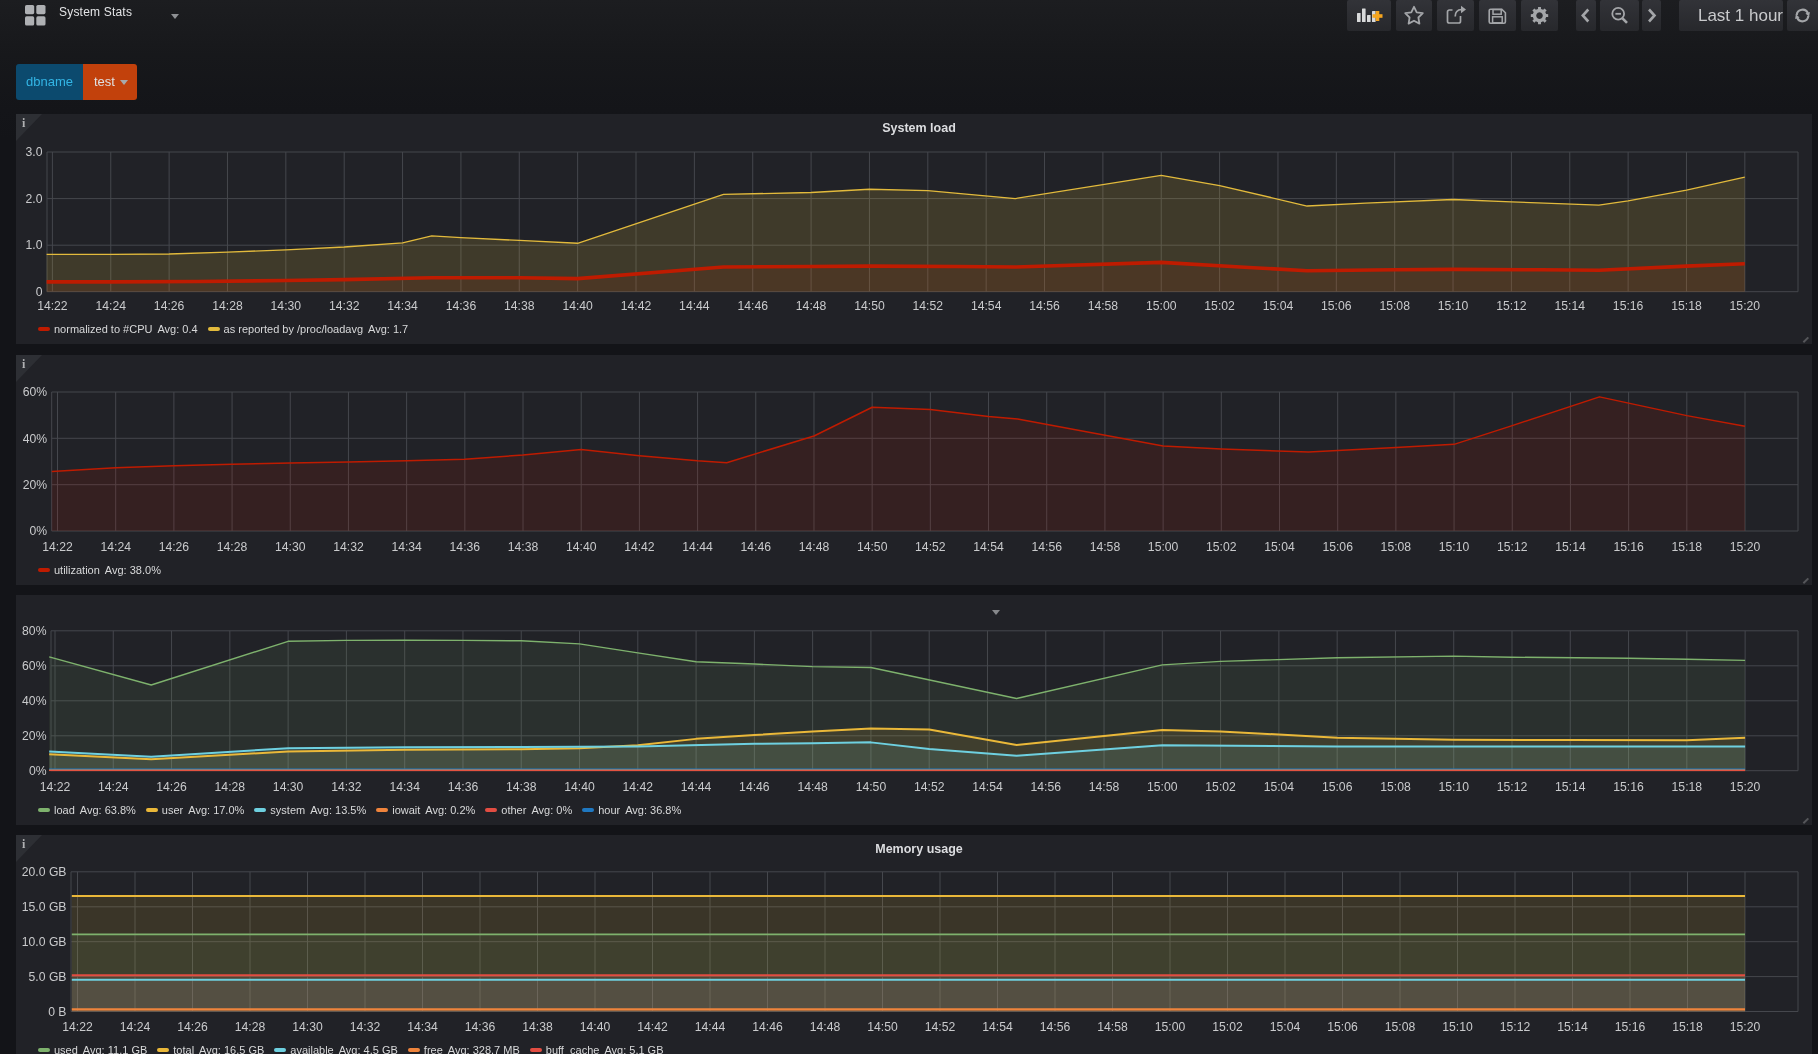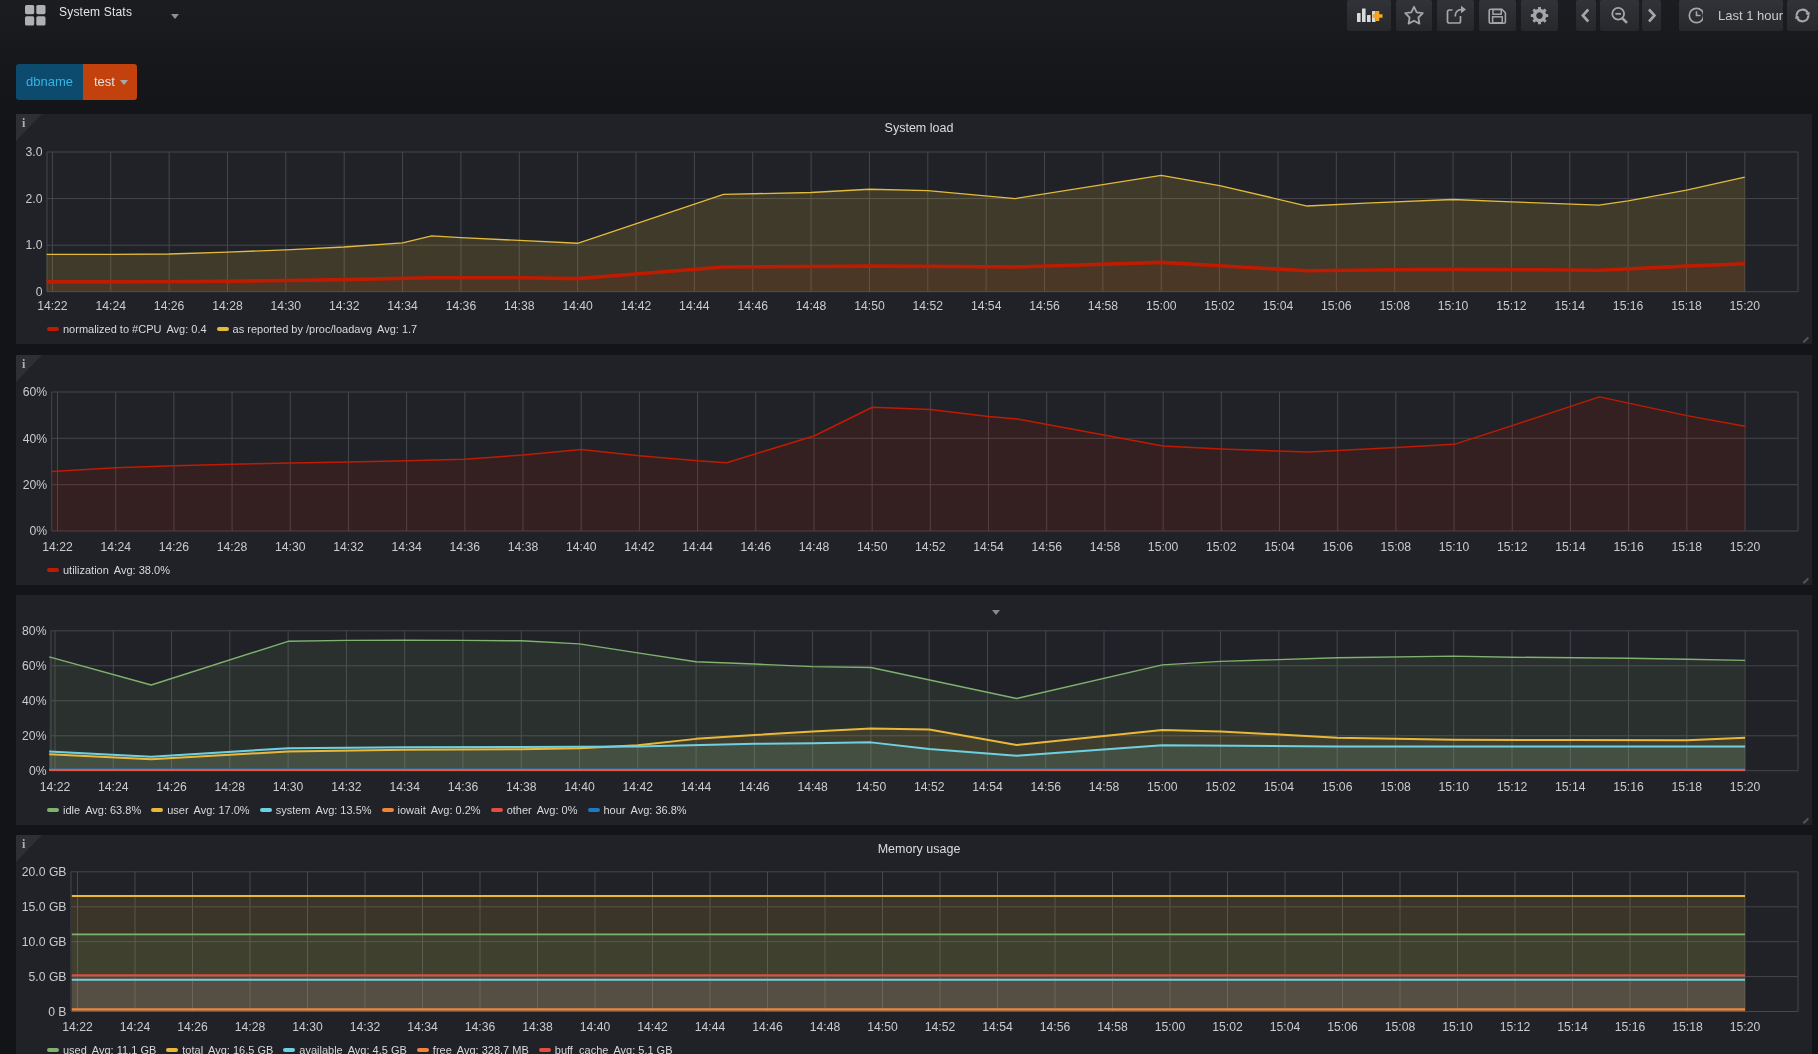--- a/index.html
+++ b/index.html
@@ -1,32 +1,32 @@
 <!DOCTYPE html>
 <html><head><meta charset="utf-8"><style>
 *{margin:0;padding:0;box-sizing:border-box}
 html,body{width:1818px;height:1054px;overflow:hidden;background:#131418;font-family:"Liberation Sans",sans-serif}
 body{background:linear-gradient(180deg,#1c1d20 0px,#17181b 55px,#141519 110px,#131418 140px)}
 .navbar{position:absolute;left:0;top:0;width:1818px;height:52px}
 .gicon{position:absolute;left:25px;top:5px}
 .dtitle{position:absolute;left:59px;top:5px;font-size:12px;color:#e4e5e7;letter-spacing:0.2px}
 .tcaret{position:absolute;left:171px;top:14px;width:0;height:0;border-left:4.5px solid transparent;border-right:4.5px solid transparent;border-top:5px solid #8e9093}
 .btn{position:absolute;top:0;height:31px;background:linear-gradient(180deg,#323338 0%,#27282c 100%);border-radius:2px;display:flex;align-items:center;justify-content:center}
-.tptext{color:#c9cacc;font-size:13px;margin-left:15px;white-space:nowrap}
+.tptext{color:#c9cacc;font-size:17px;margin-left:15px;white-space:nowrap}
 .submenu{position:absolute;left:16px;top:64px;height:36px;display:flex}
 .varlabel{background:#0c4a6e;color:#33b5e5;font-size:13px;height:36px;line-height:36px;padding:0 10px;border-radius:3px 0 0 3px}
 .varval{background:#c2410c;color:#dfe0e2;font-size:13px;height:36px;line-height:36px;padding:0 9px 0 11px;border-radius:0 3px 3px 0}
 .vcaret{display:inline-block;width:0;height:0;border-left:4.5px solid transparent;border-right:4.5px solid transparent;border-top:5px solid #a8a9ab;margin-left:5px;vertical-align:middle}
 .panel{position:absolute;left:16px;width:1796px;height:230px;background:#212227}
-.ptitle{position:absolute;top:6.5px;left:10px;width:1786px;text-align:center;font-size:12.5px;font-weight:normal;color:#dcdde0}
+.ptitle{position:absolute;top:6.5px;left:10px;width:1786px;text-align:center;font-size:12.5px;font-weight:bold;color:#dcdde0}
 .plot{position:absolute;left:0;top:0}
 .tick{fill:#c9cacc;font-size:12.2px;font-family:"Liberation Sans",sans-serif}
 .corner{position:absolute;left:0;top:0;width:0;height:0;border-top:27px solid #2d2f34;border-right:26px solid transparent}
 .cinfo{position:absolute;left:6px;top:2px;font-family:"Liberation Serif",serif;font-weight:bold;font-size:12px;color:#b0b1b3}
-.legend{position:absolute;left:31px;top:209px;display:flex;align-items:center;font-size:11px;color:#d8d9da;white-space:nowrap}
+.legend{position:absolute;left:22px;top:209px;display:flex;align-items:center;font-size:11px;color:#d8d9da;white-space:nowrap}
 .key{width:12px;height:4px;border-radius:2px;margin-right:4px;flex:none}
 .ln{margin-right:5px}
 .lv{margin-right:10px}
 .hcaret{position:absolute;width:0;height:0;border-left:4.5px solid transparent;border-right:4.5px solid transparent;border-top:5px solid #86888b}
 .rhandle{position:absolute;right:3px;bottom:3px;width:7px;height:3px;border-bottom:2px solid #55565a;transform:rotate(-45deg)}
 </style></head><body>
 <div class="navbar">
 <svg class="gicon" width="21" height="21">
       <g fill="#aeb0b3">
         <rect x="0" y="0" width="9.2" height="9.2" rx="1.6"></rect>
@@ -368,21 +368,21 @@
       <text x="1437.72" y="195.5" text-anchor="middle" class="tick">15:10</text>
       <text x="1496.00" y="195.5" text-anchor="middle" class="tick">15:12</text>
       <text x="1554.28" y="195.5" text-anchor="middle" class="tick">15:14</text>
       <text x="1612.56" y="195.5" text-anchor="middle" class="tick">15:16</text>
       <text x="1670.84" y="195.5" text-anchor="middle" class="tick">15:18</text>
       <text x="1729.12" y="195.5" text-anchor="middle" class="tick">15:20</text>
     </svg>
     <div class="hcaret" style="left:976px;top:15px"></div>
     <div class="legend">
       <span class="key" style="background:#7eb26d"></span>
-      <span class="ln">idle</span>
+      <span class="ln">load</span>
       <span class="lv">Avg: 63.8%</span>
       <span class="key" style="background:#eab839"></span>
       <span class="ln">user</span>
       <span class="lv">Avg: 17.0%</span>
       <span class="key" style="background:#6ed0e0"></span>
       <span class="ln">system</span>
       <span class="lv">Avg: 13.5%</span>
       <span class="key" style="background:#ef843c"></span>
       <span class="ln">iowait</span>
       <span class="lv">Avg: 0.2%</span>

